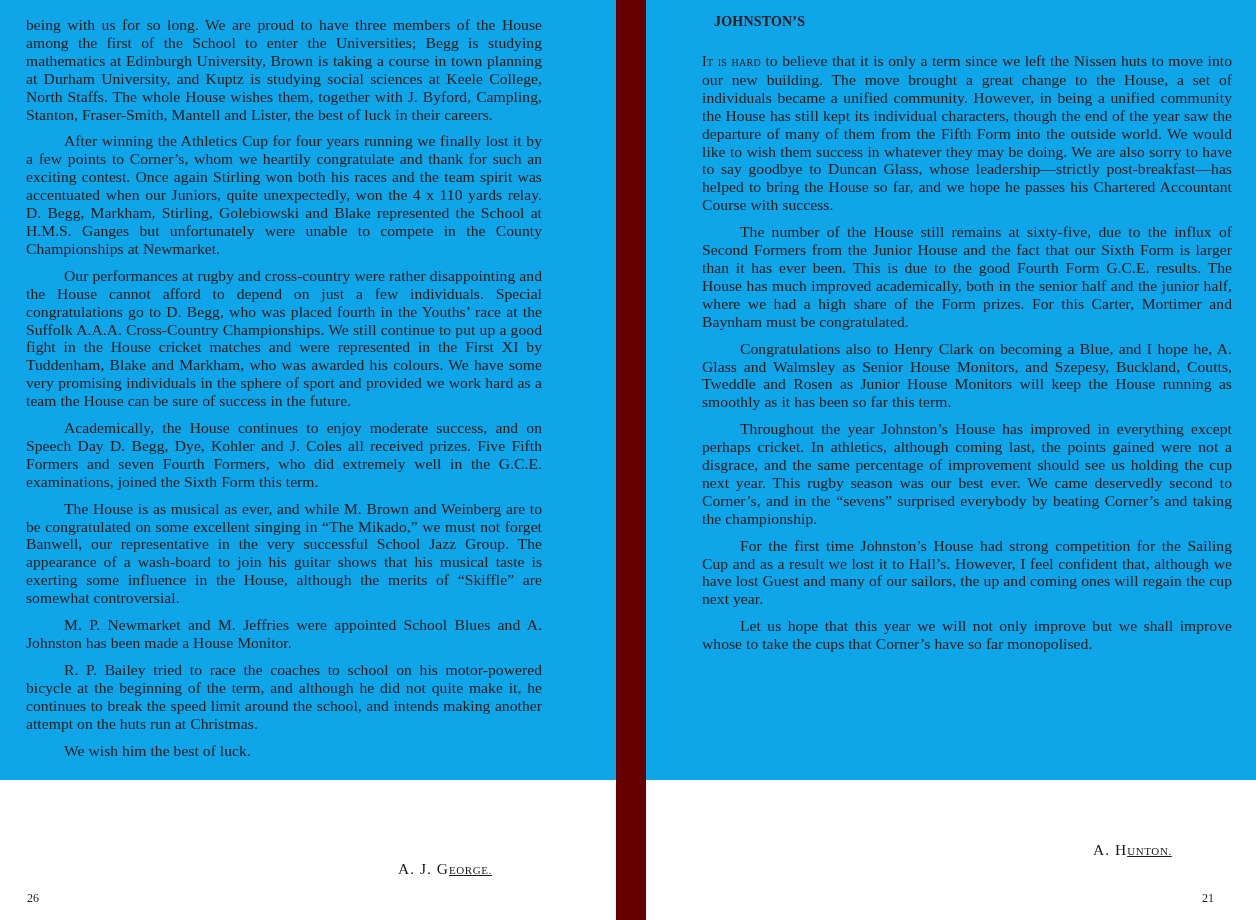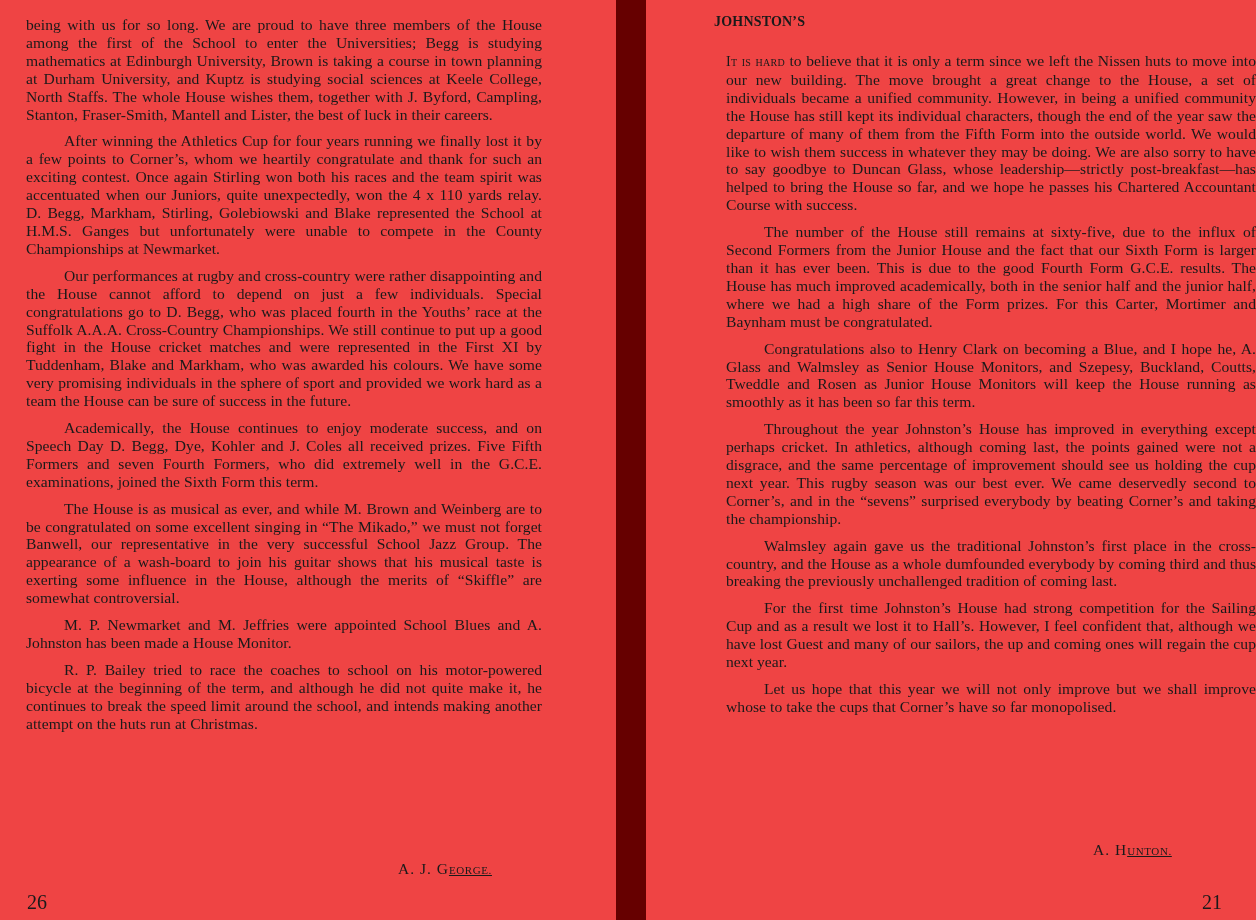--- a/index.html
+++ b/index.html
@@ -11,22 +11,22 @@
       width: 1256px;
       height: 920px;
       position: relative;
       overflow: hidden;
       font-family: "Liberation Serif", "DejaVu Serif", serif;
       color: #1a1a1a;
     }
     .page {
       position: absolute;
       top: 0;
-      height: 920px;
-      background: #ef4444;
+      height: 780px;
+      background: #0ea5e9;
     }
     .page-left {
       left: 0;
       width: 616px;
     }
     .page-right {
       left: 646px;
       width: 610px;
     }
     .spine {
@@ -43,21 +43,21 @@
       line-height: 17.9px;
       text-align: justify;
       letter-spacing: 0.05px;
     }
     .page-left .text-col {
       left: 26px;
       top: 16px;
       width: 516px;
     }
     .page-right .text-col {
-      left: 80px;
+      left: 56px;
       top: 52px;
       width: 530px;
     }
     .text-col p {
       margin: 0 0 9px 0;
       text-indent: 38px;
       hyphens: manual;
     }
     .text-col p.no-indent {
       text-indent: 0;
@@ -93,21 +93,21 @@
       left: 398px;
       top: 860px;
       text-align: center;
     }
     .page-right .signature {
       left: 447px;
       top: 841px;
     }
     .page-number {
       position: absolute;
-      font-size: 20px;
+      font-size: 12px;
       top: 891px;
     }
     .page-left .page-number {
       left: 27px;
     }
     .page-right .page-number {
       left: 556px;
     }
   </style>
 </head>
@@ -115,33 +115,33 @@
 
 <div class="page page-left">
   <div class="text-col">
     <p class="no-indent">being with us for so long.  We are proud to have three members of the House among the first of the School to enter the Universities; Begg is studying mathematics at Edinburgh University, Brown is taking a course in town planning at Durham University, and Kuptz is studying social sciences at Keele College, North Staffs.  The whole House wishes them, together with J. Byford, Campling, Stanton, Fraser-Smith, Mantell and Lister, the best of luck in their careers.</p>
     <p>After winning the Athletics Cup for four years running we finally lost it by a few points to Corner’s, whom we heartily con­gratulate and thank for such an exciting contest.  Once again Stirling won both his races and the team spirit was accentuated when our Juniors, quite unexpectedly, won the 4 x 110 yards relay. D. Begg, Markham, Stirling, Golebiowski and Blake represented the School at H.M.S. Ganges but unfortunately were unable to compete in the County Championships at Newmarket.</p>
     <p>Our performances at rugby and cross-country were rather disappointing and the House cannot afford to depend on just a few individuals.  Special congratulations go to D. Begg, who was placed fourth in the Youths’ race at the Suffolk A.A.A. Cross-Country Championships.  We still continue to put up a good fight in the House cricket matches and were represented in the First XI by Tuddenham, Blake and Markham, who was awarded his colours.  We have some very promising individuals in the sphere of sport and provided we work hard as a team the House can be sure of success in the future.</p>
     <p>Academically, the House continues to enjoy moderate success, and on Speech Day D. Begg, Dye, Kohler and J. Coles all received prizes.  Five Fifth Formers and seven Fourth Formers, who did extremely well in the G.C.E. examinations, joined the Sixth Form this term.</p>
     <p>The House is as musical as ever, and while M. Brown and Weinberg are to be congratulated on some excellent singing in “The Mikado,” we must not forget Banwell, our representative in the very successful School Jazz Group.  The appearance of a wash-board to join his guitar shows that his musical taste is exerting some influence in the House, although the merits of “Skiffle” are somewhat controversial.</p>
     <p>M. P. Newmarket and M. Jeffries were appointed School Blues and A. Johnston has been made a House Monitor.</p>
     <p>R. P. Bailey tried to race the coaches to school on his motor-powered bicycle at the beginning of the term, and although he did not quite make it, he continues to break the speed limit around the school, and intends making another attempt on the huts run at Christmas.</p>
+    <p>We wish him the best of luck.</p>
   </div>
   <div class="signature"><span class="sig-initials">A. J. </span><span class="sig-surname-first">G</span><span class="sig-surname-rest">eorge.</span></div>
   <div class="page-number">26</div>
 </div>
 
 <div class="spine" style="background: rgb(102, 0, 0);"></div>
 
 <div class="page page-right">
   <h2 class="section-heading">JOHNSTON’S</h2>
   <div class="text-col">
     <p class="no-indent"><span class="smallcaps">It is hard</span><span> to believe that it is only a term since we left the Nissen huts to move into our new building.  The move brought a great change to the House, a set of individuals became a unified com­munity.  However, in being a unified community the House has still kept its individual characters, though the end of the year saw the departure of many of them from the Fifth Form into the out­side world.  We would like to wish them success in whatever they may be doing.  We are also sorry to have to say goodbye to Duncan Glass, whose leadership—strictly post-breakfast—has helped to bring the House so far, and we hope he passes his Chartered Accountant Course with success.</span></p>
     <p>The number of the House still remains at sixty-five, due to the influx of Second Formers from the Junior House and the fact that our Sixth Form is larger than it has ever been.  This is due to the good Fourth Form G.C.E. results.  The House has much improved academically, both in the senior half and the junior half, where we had a high share of the Form prizes.  For this Carter, Mortimer and Baynham must be congratulated.</p>
     <p>Congratulations also to Henry Clark on becoming a Blue, and I hope he, A. Glass and Walmsley as Senior House Monitors, and Szepesy, Buckland, Coutts, Tweddle and Rosen as Junior House Monitors will keep the House running as smoothly as it has been so far this term.</p>
     <p>Throughout the year Johnston’s House has improved in everything except perhaps cricket.  In athletics, although coming last, the points gained were not a disgrace, and the same percentage of improvement should see us holding the cup next year.  This rugby season was our best ever.  We came deservedly second to Corner’s, and in the “sevens” surprised everybody by beating Corner’s and taking the championship.</p>
-    <p>Walmsley again gave us the traditional Johnston’s first place in the cross-country, and the House as a whole dumfounded every­body by coming third and thus breaking the previously unchallenged tradition of coming last.</p>
     <p>For the first time Johnston’s House had strong competition for the Sailing Cup and as a result we lost it to Hall’s.  However, I feel confident that, although we have lost Guest and many of our sailors, the up and coming ones will regain the cup next year.</p>
     <p>Let us hope that this year we will not only improve but we shall improve whose to take the cups that Corner’s have so far monopolised.</p>
   </div>
   <div class="signature"><span class="sig-initials">A. </span><span class="sig-surname-first">H</span><span class="sig-surname-rest">unton.</span></div>
   <div class="page-number">21</div>
 </div>
 
 </body></html>

